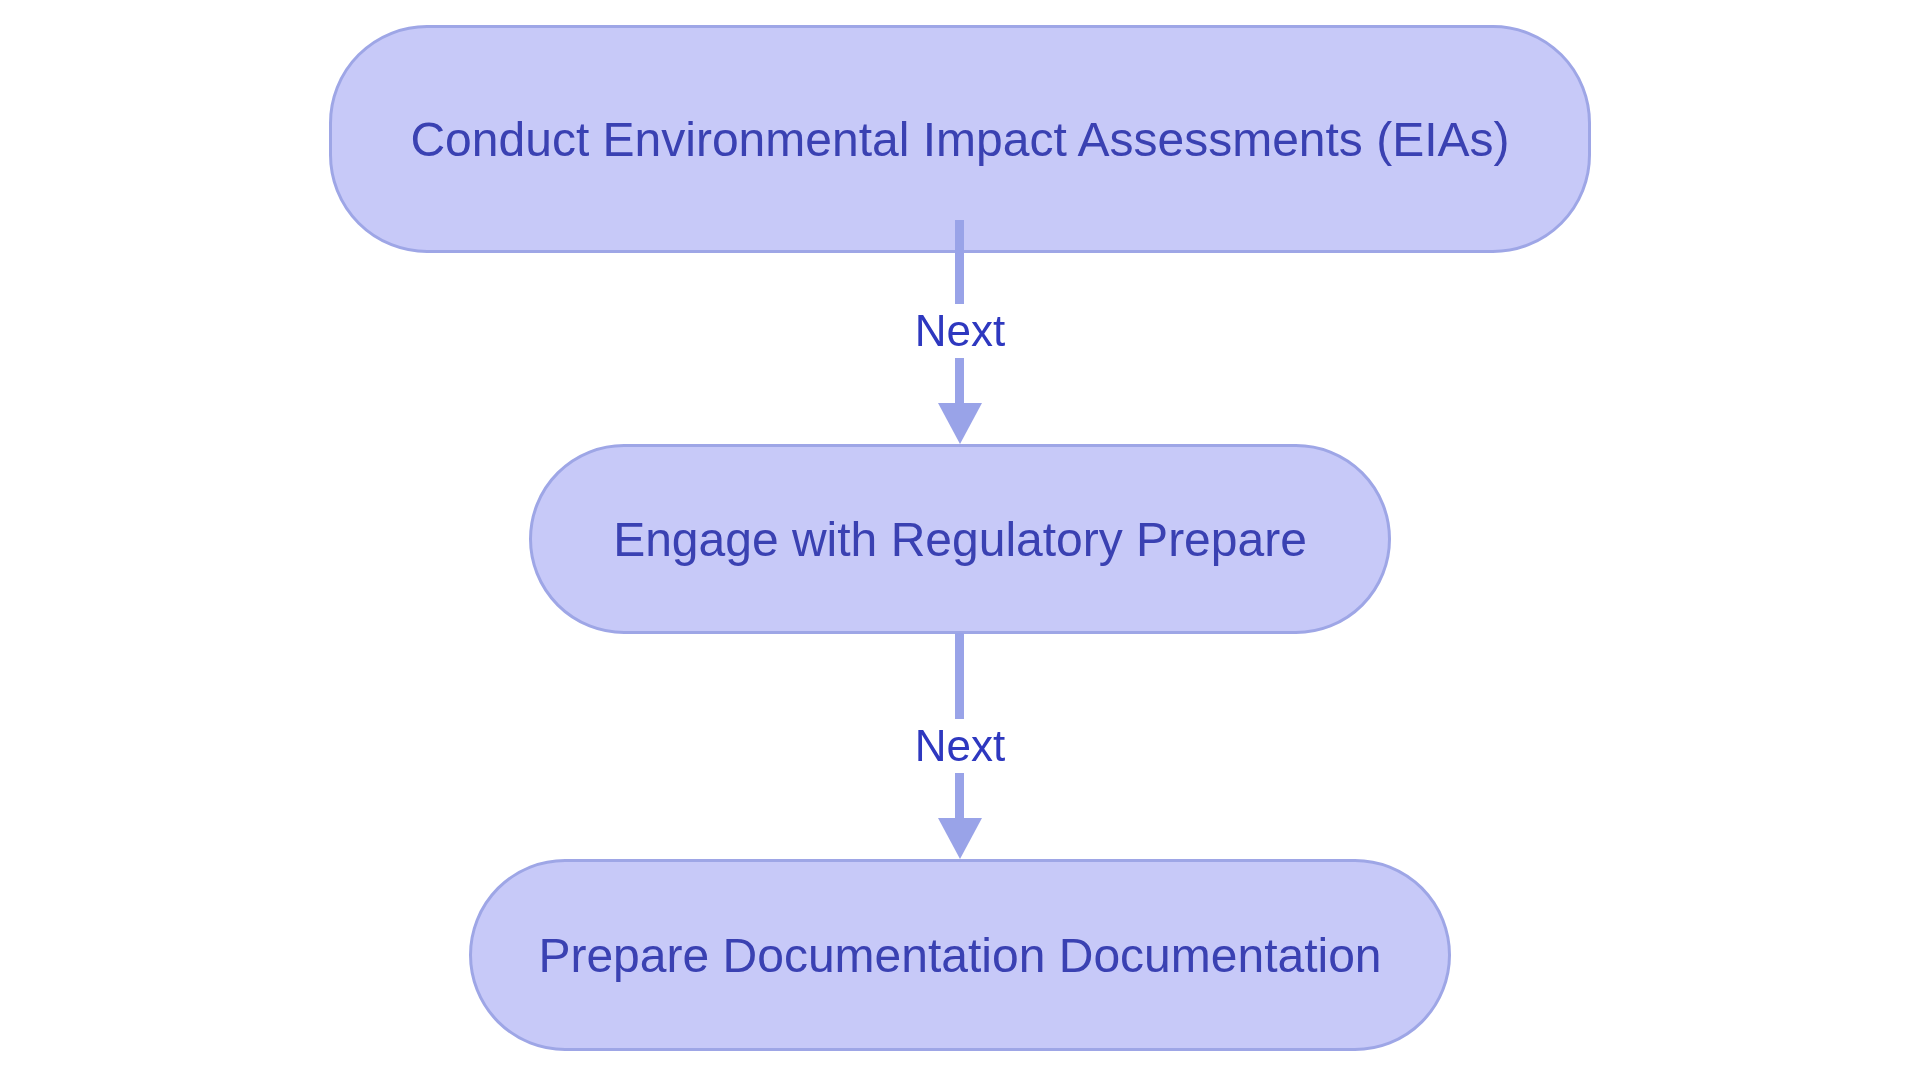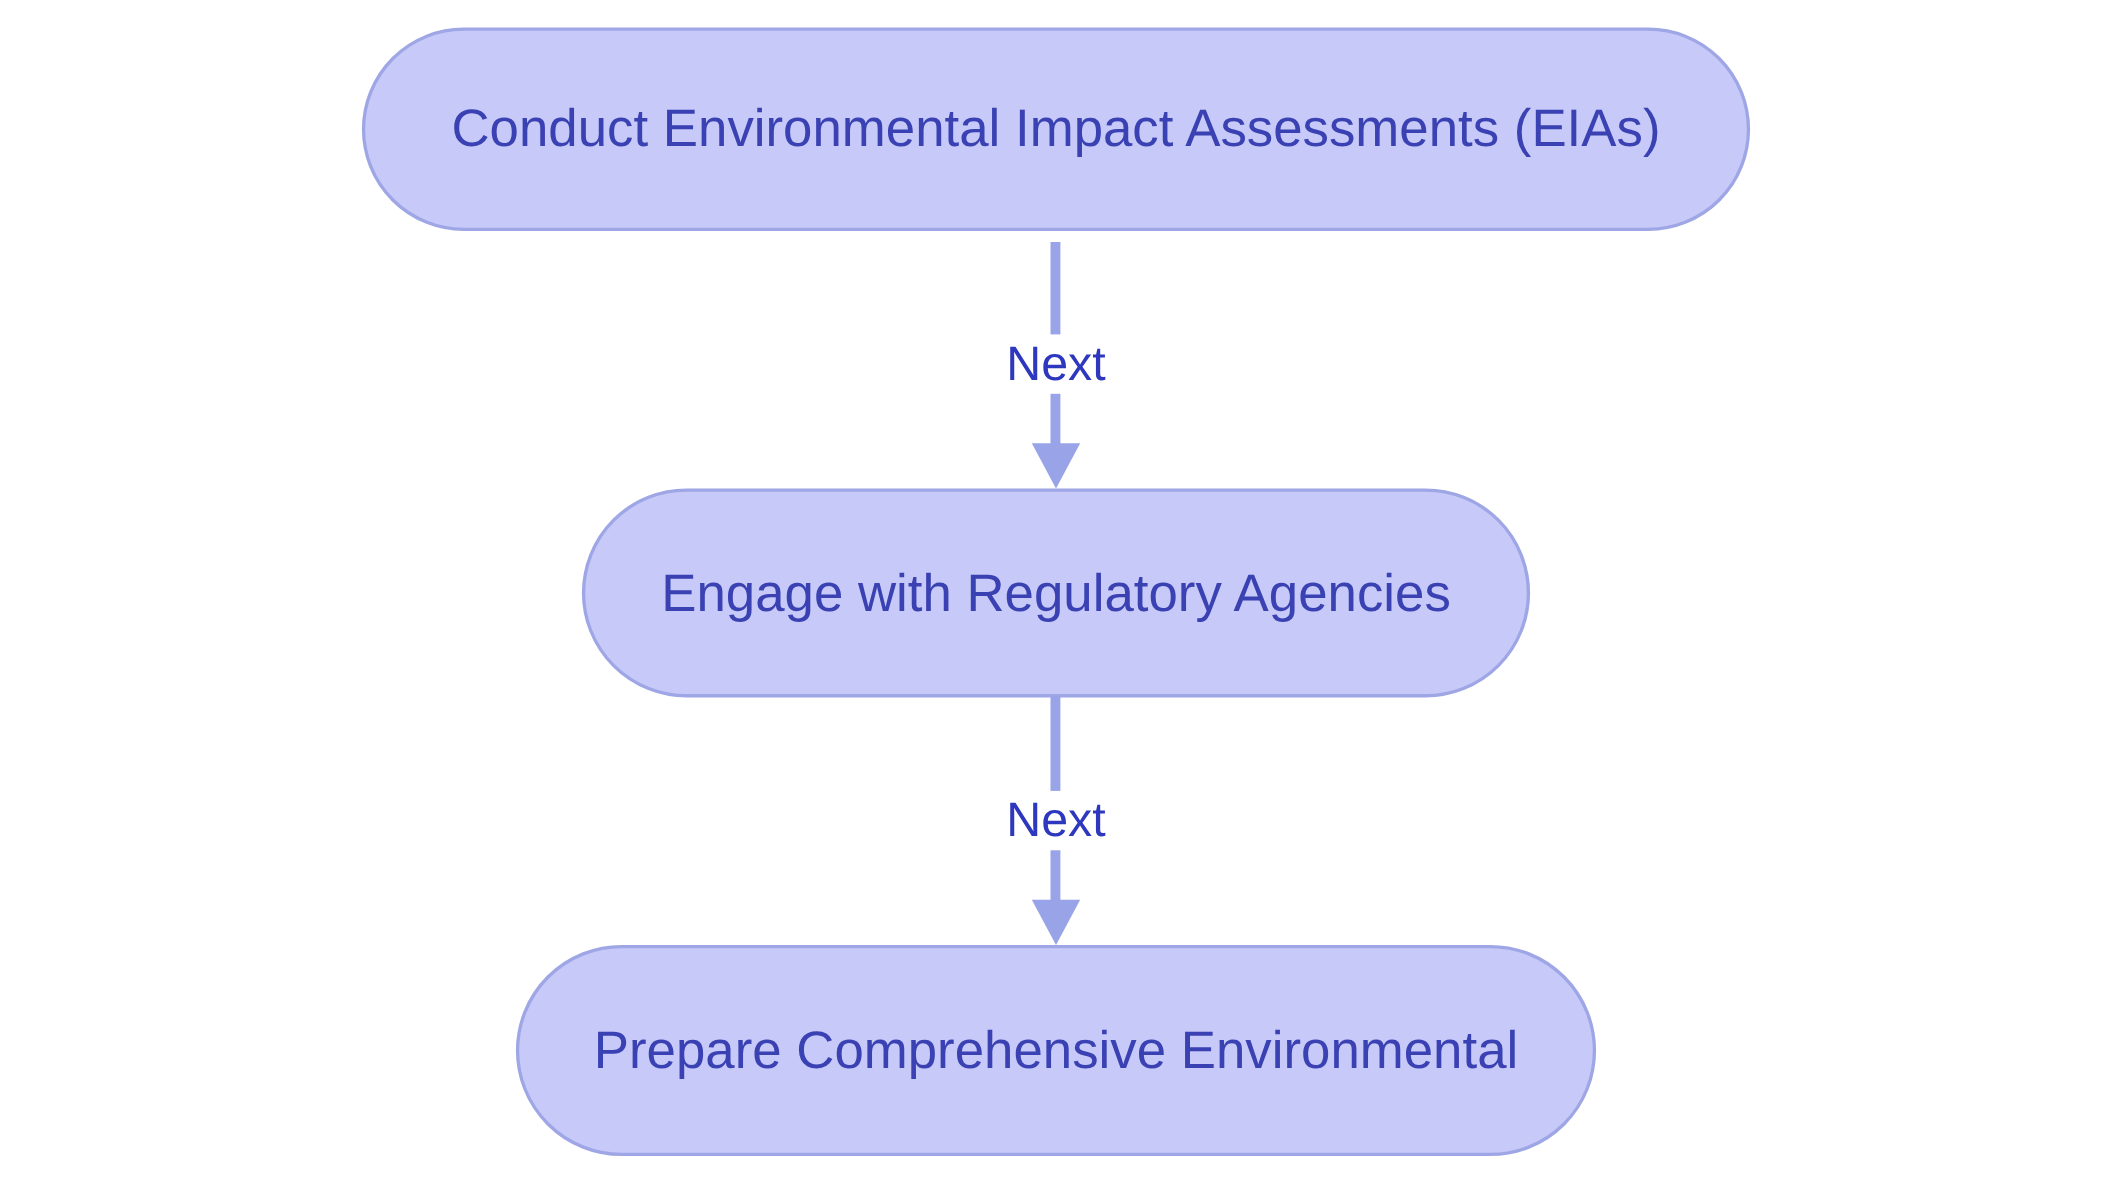--- a/index.html
+++ b/index.html
@@ -24,21 +24,21 @@
     display: flex;
     align-items: center;
     justify-content: center;
     background: var(--node-fill, #C7C9F8);
     border: 3px solid var(--node-border, #9EA6E6);
     color: var(--node-text, #3A41B2);
     font-size: 48px;
     text-align: center;
     white-space: nowrap;
   }
-  .node-1 { left: 329px; top: 25px;  width: 1262px; height: 185px; border-radius: 98px; }
+  .node-1 { left: 329px; top: 25px;  width: 1262px; height: 228px; border-radius: 98px; }
   .node-2 { left: 529px; top: 444px; width: 862px;  height: 190px; border-radius: 95px; }
   .node-3 { left: 469px; top: 859px; width: 982px;  height: 192px; border-radius: 96px; }
 
   .edge-line {
     position: absolute;
     left: 955px;
     width: 9px;
     background: var(--arrow, #99A3E8);
     z-index: 1;
   }
@@ -79,24 +79,24 @@
 
   <div class="node node-1">
     <span>Conduct Environmental Impact Assessments (EIAs)</span>
   </div>
 
   <div class="edge-line edge-line-1"></div>
   <div class="arrowhead arrowhead-1"></div>
   <span class="edge-label edge-label-1">Next</span>
 
   <div class="node node-2">
-    <span>Engage with Regulatory Agencies</span>
+    <span>Engage with Regulatory Prepare</span>
   </div>
 
   <div class="edge-line edge-line-2"></div>
   <div class="arrowhead arrowhead-2"></div>
   <span class="edge-label edge-label-2">Next</span>
 
   <div class="node node-3">
-    <span>Prepare Comprehensive Environmental</span>
+    <span>Prepare Documentation Documentation</span>
   </div>
 
 </div>
 
 </body></html>

